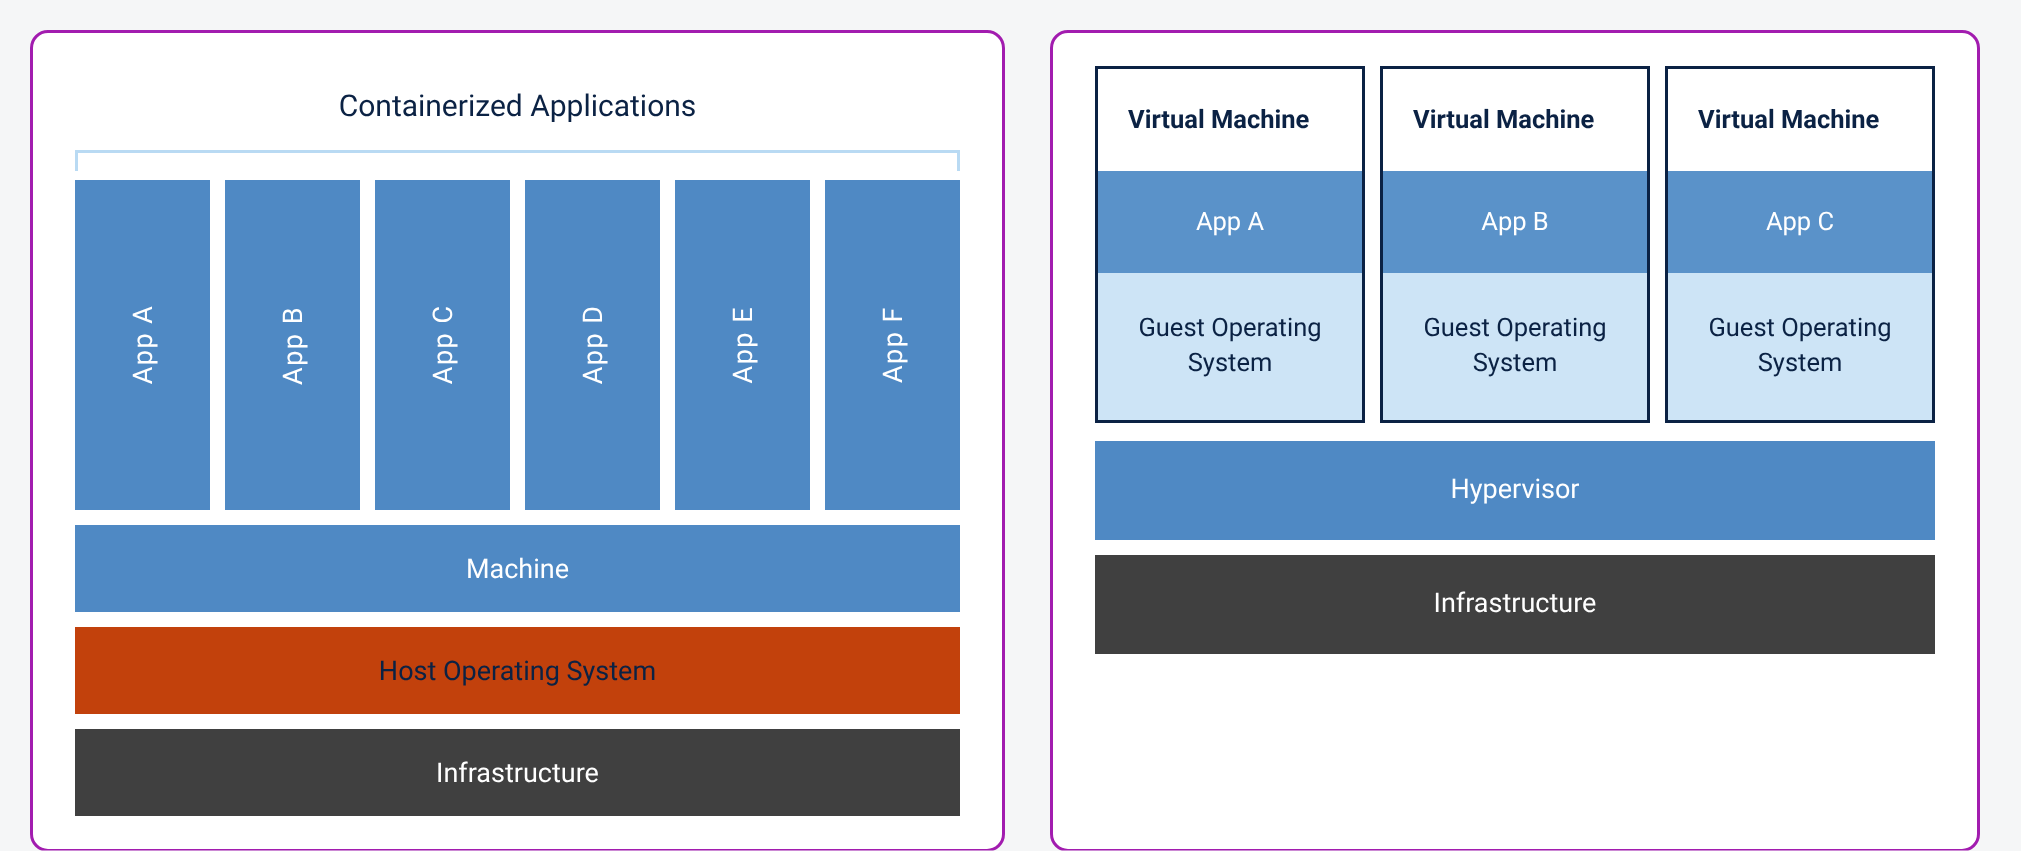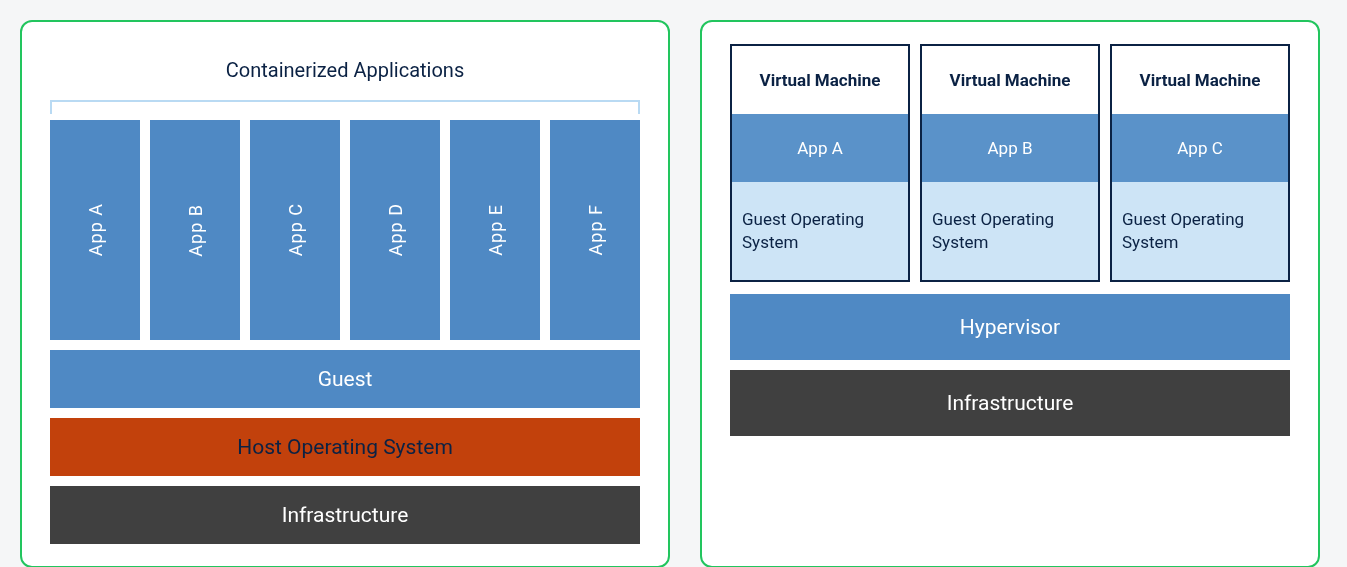--- a/index.html
+++ b/index.html
@@ -9,21 +9,21 @@
     padding: 20px;
     width: 1347px;
     height: 567px;
   }
   .diagram-wrapper {
     display: flex;
     gap: 30px;
   }
   .panel {
     background: #fff;
-    border: 2px solid #22c55e;
+    border: 2px solid #a21caf;
     border-radius: 12px;
     padding: 22px 28px;
   }
   .panel-left { width: 650px; }
   .panel-right { width: 620px; }
   .title {
     text-align: center;
     color: #0b2244;
     font-size: 20px;
     font-weight: 400;
@@ -54,21 +54,21 @@
     writing-mode: vertical-rl;
     transform: rotate(180deg);
     font-size: 18px;
     letter-spacing: 1px;
   }
   .hbar {
     height: 58px;
     display: flex;
     align-items: center;
     justify-content: center;
-    font-size: 21px;
+    font-size: 18px;
     margin-bottom: 10px;
   }
   .hbar.blue { background: #4f89c4; color: #fff; }
   .hbar.lightblue { background: #c2410c; color: #0b2244; }
   .hbar.green { background: #404040; color: #fff; }
   
   .vm-row {
     display: flex;
     gap: 10px;
     margin-bottom: 12px;
@@ -77,33 +77,33 @@
     flex: 1;
     border: 2px solid #0b2244;
     display: flex;
     flex-direction: column;
   }
   .vm-head {
     background: #fff;
     color: #0b2244;
     font-weight: 700;
     font-size: 17px;
-    text-align: center;
-    padding: 24px 8px;
+    padding: 24px 20px;
   }
   .vm-app {
     background: #5a92c9;
     color: #fff;
     text-align: center;
     padding: 24px 4px;
     font-size: 17px;
   }
   .vm-os {
     background: #cde4f6;
     color: #0b2244;
+    text-align: center;
     padding: 26px 10px;
     font-size: 17px;
     line-height: 1.35;
   }
 </style>
 </head>
 <body>
 
 <div class="diagram-wrapper">
 
@@ -123,21 +123,21 @@
       <div class="app-col">
           <span>App D</span>
         </div>
       <div class="app-col">
           <span>App E</span>
         </div>
       <div class="app-col">
           <span>App F</span>
         </div>
     </div>
-    <div class="hbar blue">Guest</div>
+    <div class="hbar blue">Machine</div>
     <div class="hbar lightblue">Host Operating System</div>
     <div class="hbar green" style="margin-bottom:0">Infrastructure</div>
   </div>
 
   <div class="panel panel-right">
     <div class="vm-row">
       <div class="vm-card">
         <div class="vm-head">Virtual Machine</div>
         <div class="vm-app">App A</div>
         <div class="vm-os">Guest Operating System</div>

